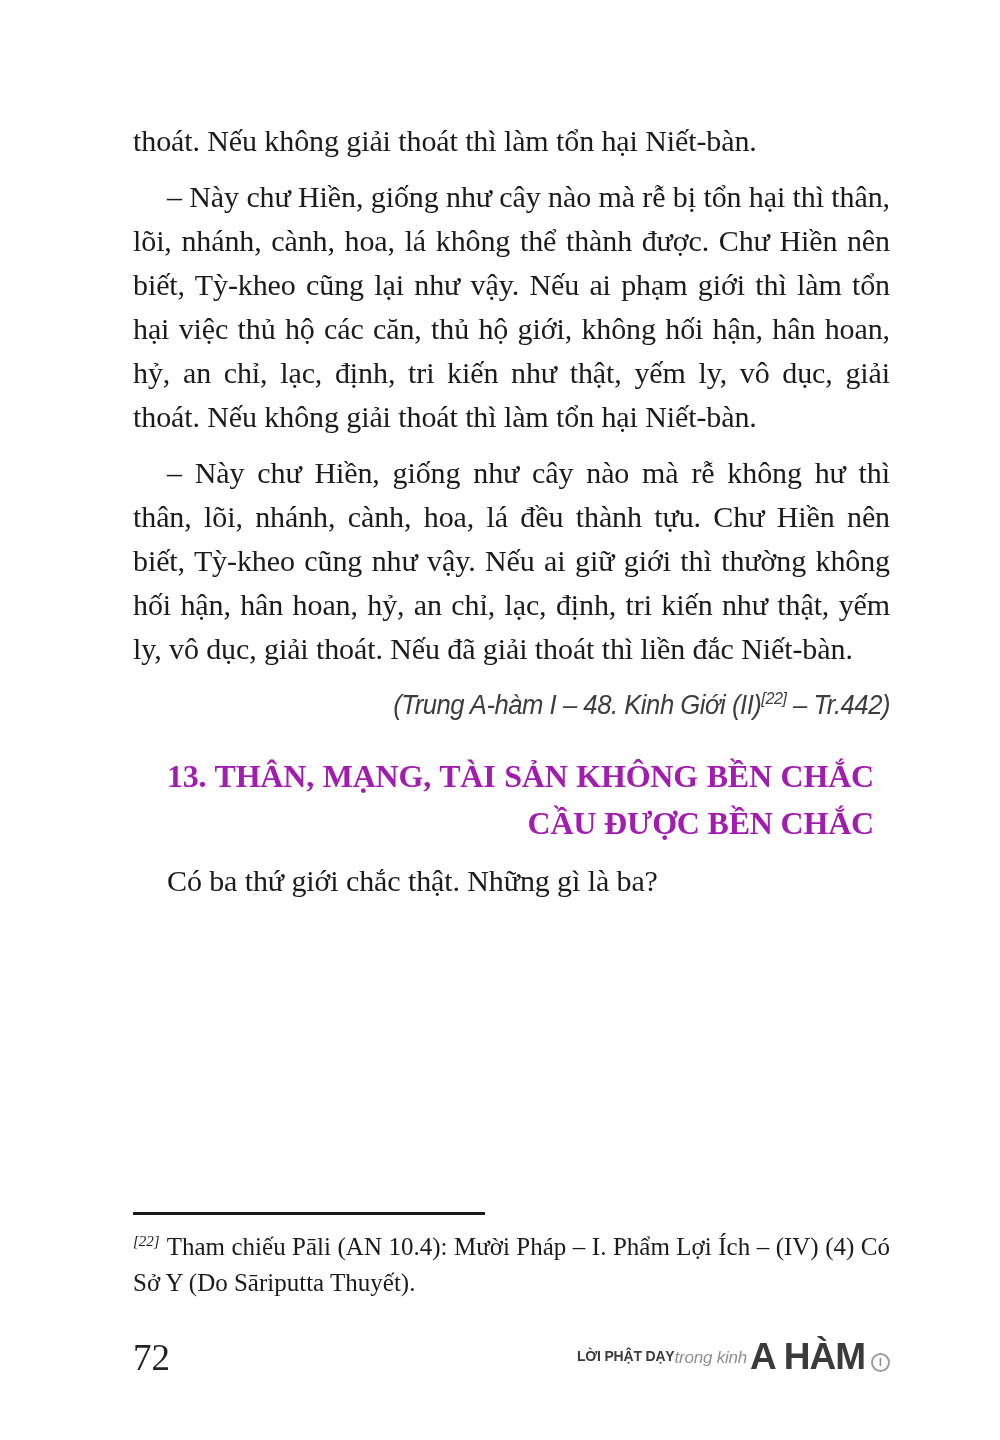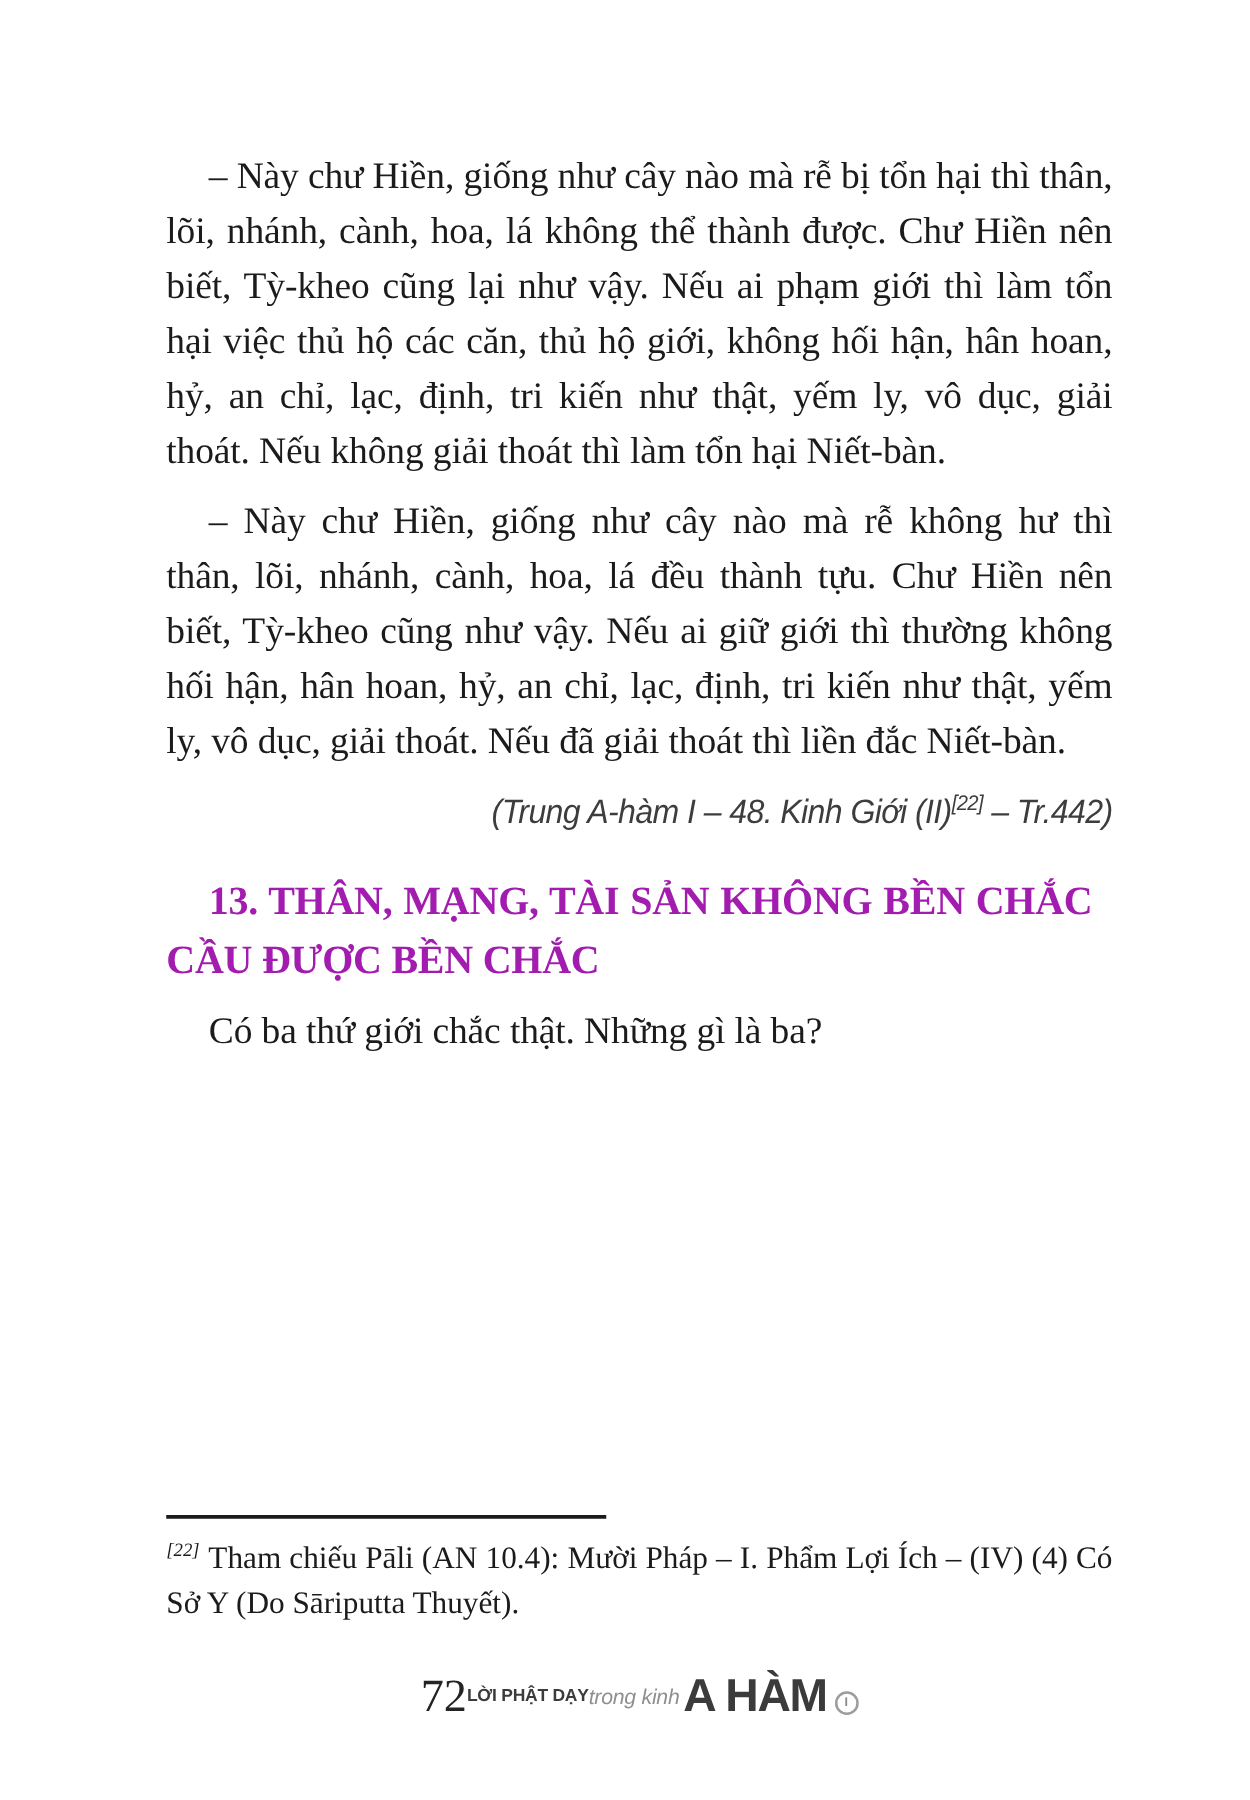--- a/index.html
+++ b/index.html
@@ -51,21 +51,21 @@
     font-size: 32px;
     line-height: 47px;
     color: #a21caf;
     letter-spacing: -0.2px;
   }
   .heading-line-1 {
     text-indent: 34px;
     text-align: justify;
     text-align-last: justify;
   }
-  .heading-line-2 { text-align: left; }
+  .heading-line-2 { text-align: right; }
 
   .footnote-area {
     position: absolute;
     left: 133px;
     top: 1212px;
     width: 757px;
   }
   .footnote-rule {
     width: 352px;
     height: 3px;
@@ -85,21 +85,21 @@
     line-height: 0;
     margin-right: 7px;
   }
 
   .page-footer {
     position: absolute;
     left: 133px;
     top: 1338px;
     width: 757px;
     display: flex;
-    justify-content: center;
+    justify-content: space-between;
     align-items: flex-start;
   }
   .page-number {
     font-size: 37px;
     line-height: 40px;
     color: #242424;
   }
   .logo {
     font-family: "Liberation Sans", "DejaVu Sans", sans-serif;
     display: flex;
@@ -149,20 +149,21 @@
     align-self: flex-end;
     margin-bottom: 2px;
   }
 </style>
 </head>
 <body>
 
 <div class="page">
 
   <main class="content">
+    <p class="body-par">thoát. Nếu không giải thoát thì làm tổn hại Niết-bàn.</p>
     <p class="body-par par-indent">– Này chư Hiền, giống như cây nào mà rễ bị tổn hại thì thân, lõi, nhánh, cành, hoa, lá không thể thành được. Chư Hiền nên biết, Tỳ-kheo cũng lại như vậy. Nếu ai phạm giới thì làm tổn hại việc thủ hộ các căn, thủ hộ giới, không hối hận, hân hoan, hỷ, an chỉ, lạc, định, tri kiến như thật, yếm ly, vô dục, giải thoát. Nếu không giải thoát thì làm tổn hại Niết-bàn.</p>
     <p class="body-par par-indent">– Này chư Hiền, giống như cây nào mà rễ không hư thì thân, lõi, nhánh, cành, hoa, lá đều thành tựu. Chư Hiền nên biết, Tỳ-kheo cũng như vậy. Nếu ai giữ giới thì thường không hối hận, hân hoan, hỷ, an chỉ, lạc, định, tri kiến như thật, yếm ly, vô dục, giải thoát. Nếu đã giải thoát thì liền đắc Niết-bàn.</p>
 
     <p class="citation"><span>(Trung A-hàm I – 48. Kinh Giới (II)</span><sup>[22]</sup><span> – Tr.442)</span></p>
 
     <h2 class="section-heading">
       <div class="heading-line-1">13. THÂN, MẠNG, TÀI SẢN KHÔNG BỀN CHẮC</div>
       <div class="heading-line-2">CẦU ĐƯỢC BỀN CHẮC</div>
     </h2>
 

